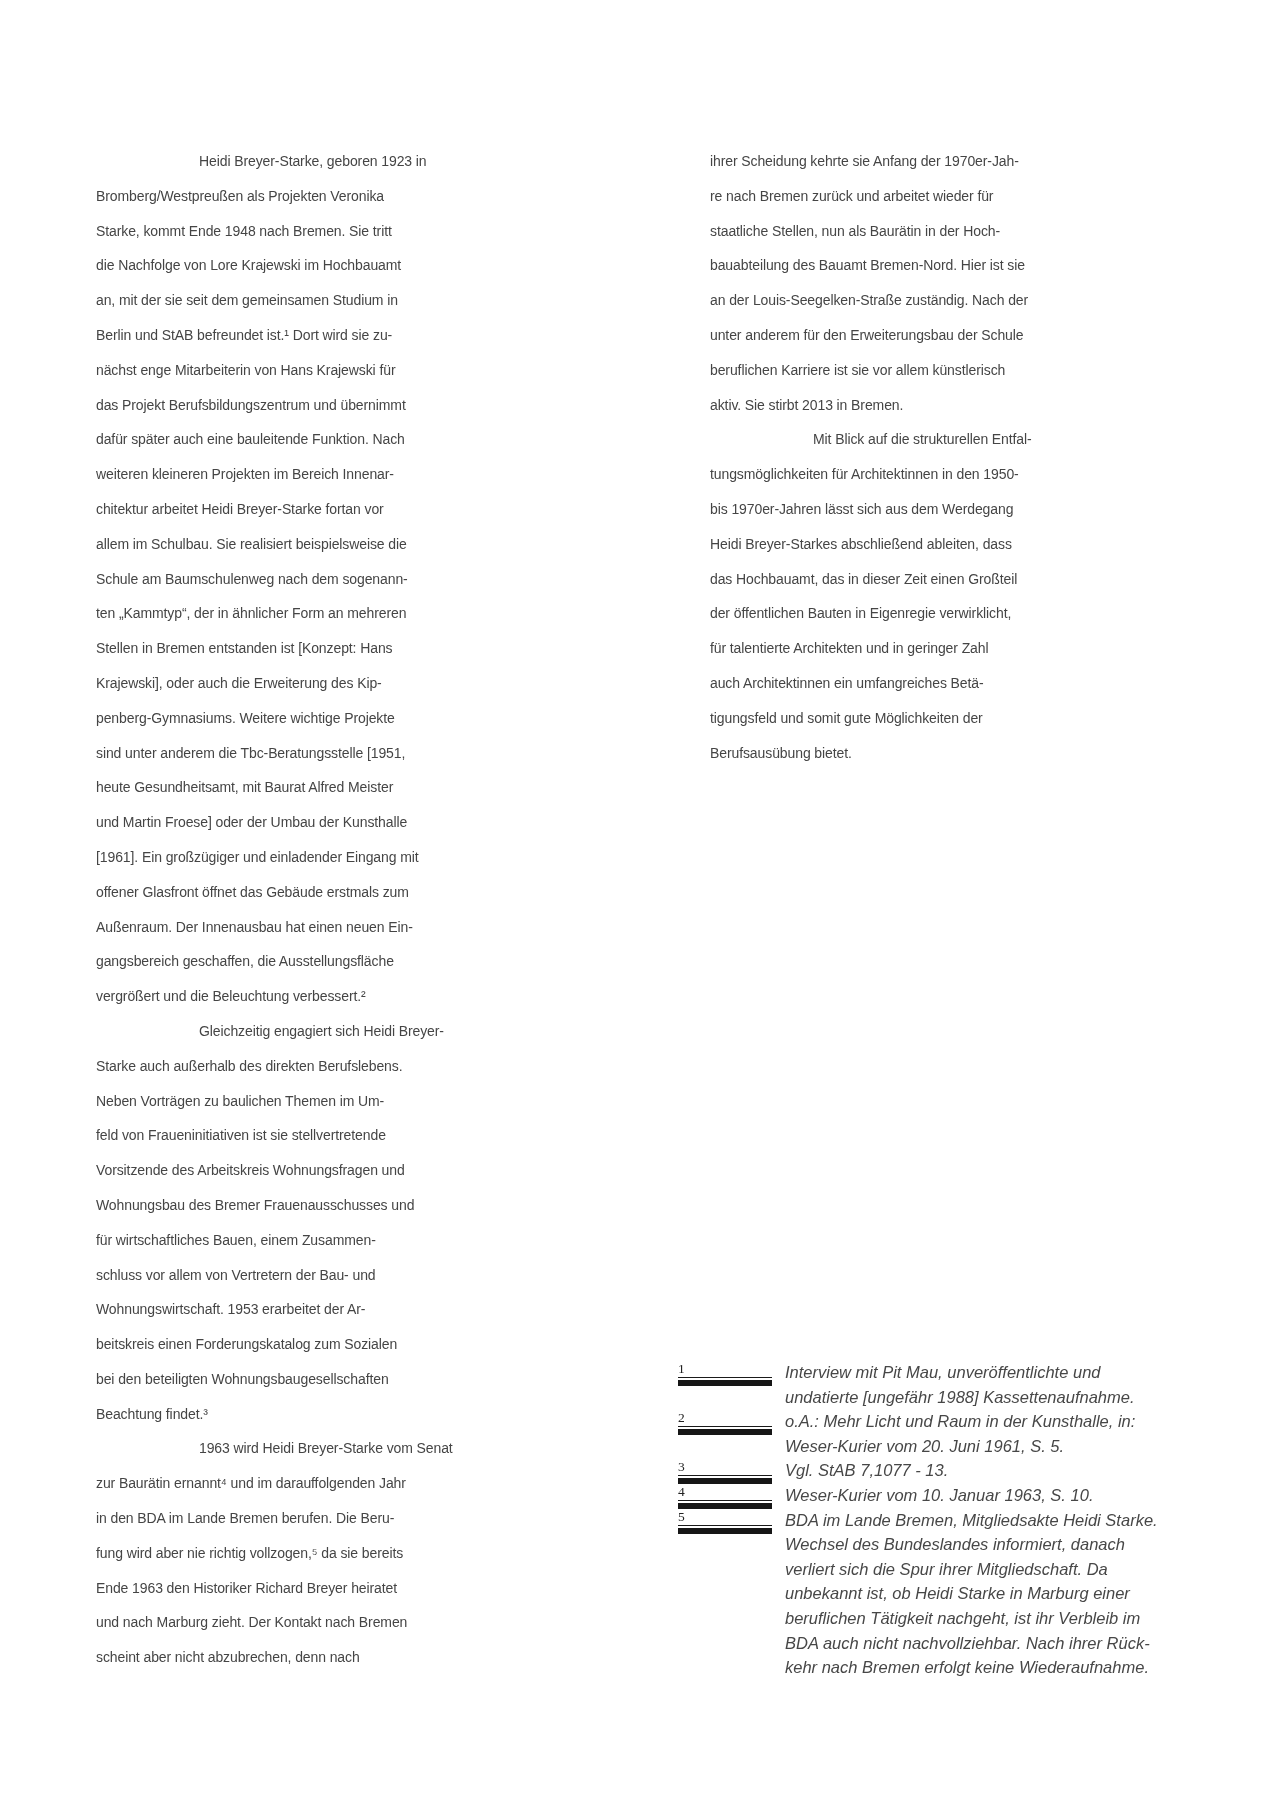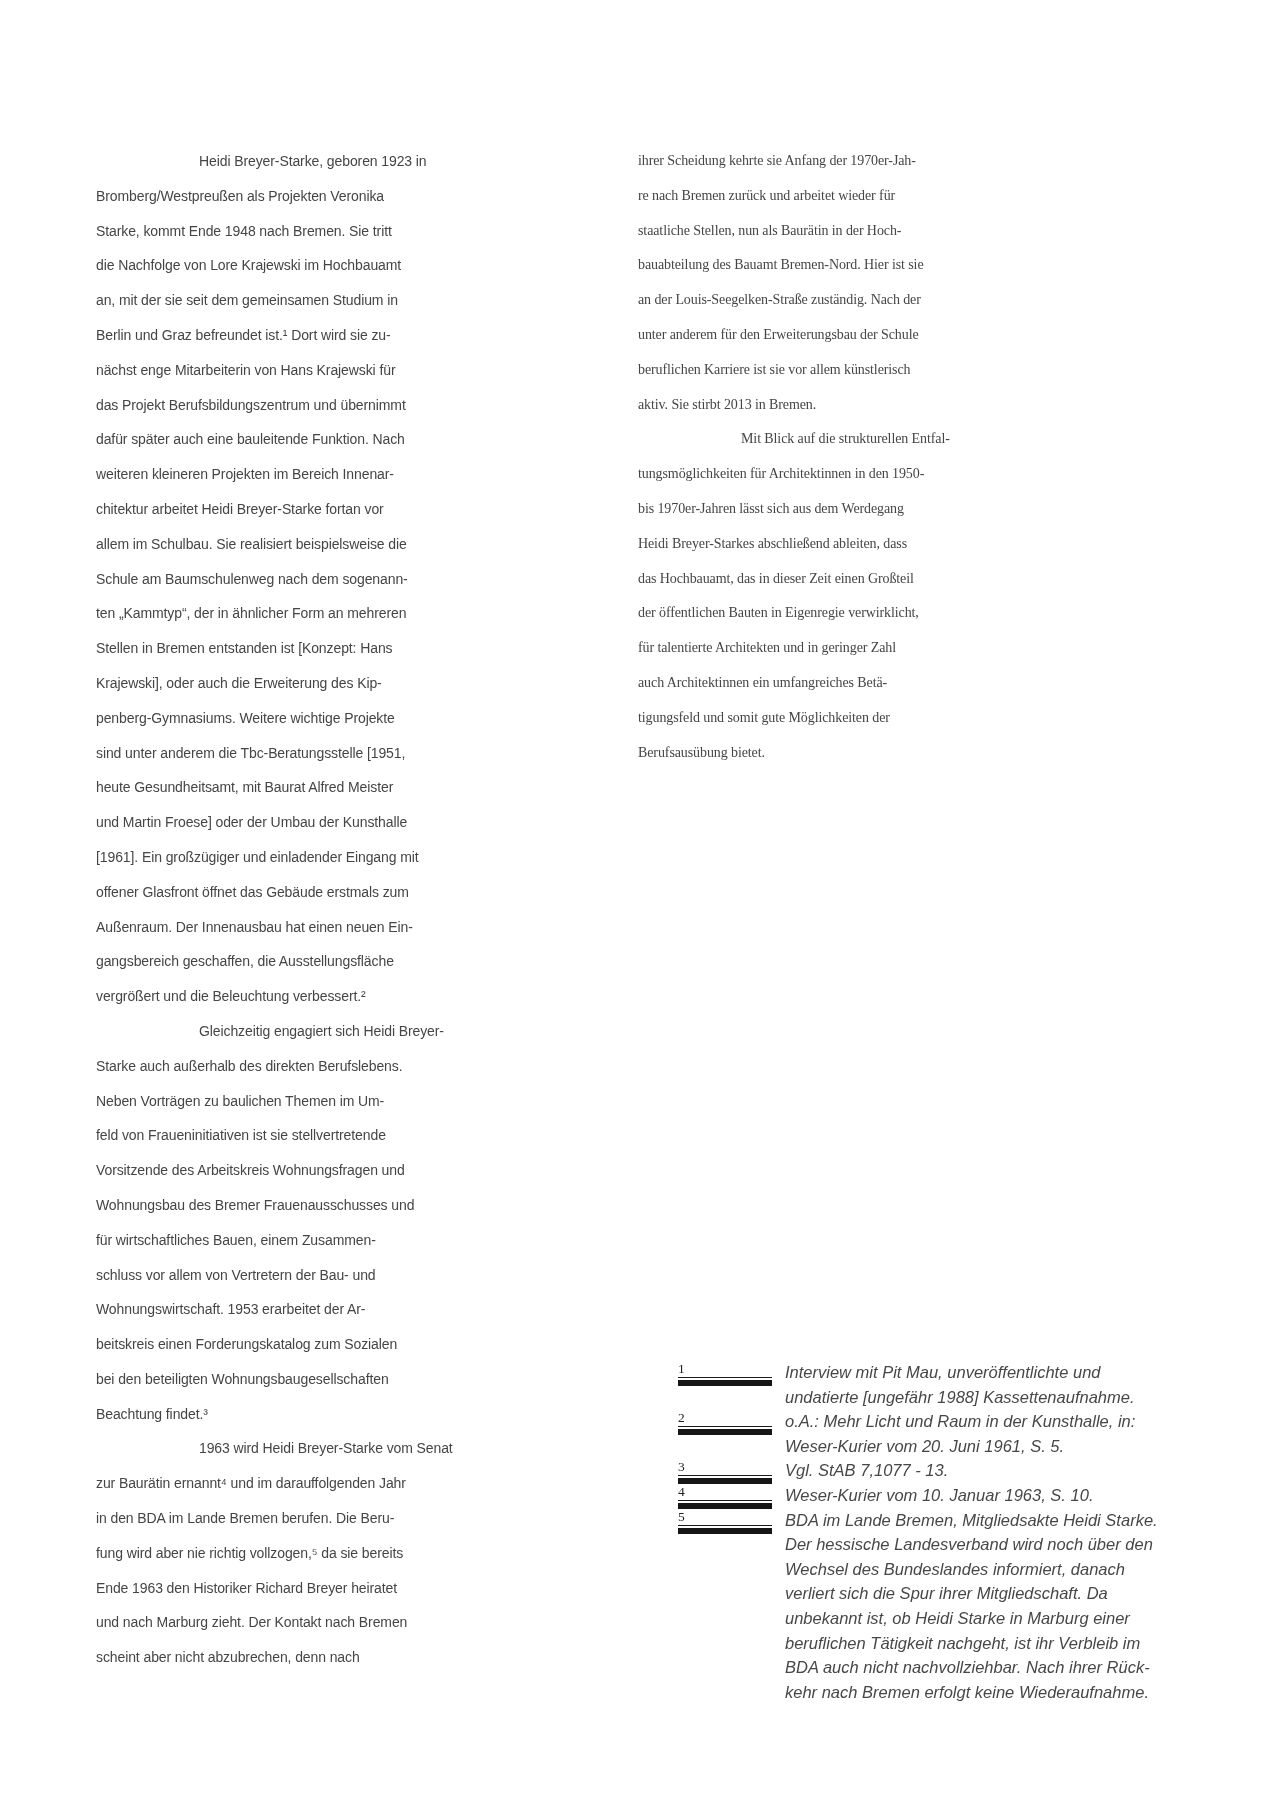--- a/index.html
+++ b/index.html
@@ -18,21 +18,21 @@
   .col {
     position: absolute;
     top: 144px;
     font-size: 14px;
     line-height: 34.8px;
     font-weight: 300;
     color: #454545;
     letter-spacing: -0.1px;
   }
   .col-left  { left: 96px;  width: 530px; }
-  .col-right { left: 638px; width: 545px; font-family: Liberation Serif, serif; }
+  .col-right { left: 710px; width: 545px; }
   .line { white-space: nowrap; }
   .line.indent { padding-left: 103px; }
 
   .footnotes {
     position: absolute;
     left: 678px;
     top: 1360px;
     width: 545px;
   }
   .footnote {
@@ -71,21 +71,21 @@
 <body>
 
 <main>
 
   <section class="col col-left">
       <div class="line indent">Heidi Breyer-Starke, geboren 1923 in</div>
       <div class="line">Bromberg/Westpreußen als Projekten Veronika</div>
       <div class="line">Starke, kommt Ende 1948 nach Bremen. Sie tritt</div>
       <div class="line">die Nachfolge von Lore Krajewski im Hochbauamt</div>
       <div class="line">an, mit der sie seit dem gemeinsamen Studium in</div>
-      <div class="line">Berlin und Graz befreundet ist.¹ Dort wird sie zu-</div>
+      <div class="line">Berlin und StAB befreundet ist.¹ Dort wird sie zu-</div>
       <div class="line">nächst enge Mitarbeiterin von Hans Krajewski für</div>
       <div class="line">das Projekt Berufsbildungszentrum und übernimmt</div>
       <div class="line">dafür später auch eine bauleitende Funktion. Nach</div>
       <div class="line">weiteren kleineren Projekten im Bereich Innenar-</div>
       <div class="line">chitektur arbeitet Heidi Breyer-Starke fortan vor</div>
       <div class="line">allem im Schulbau. Sie realisiert beispielsweise die</div>
       <div class="line">Schule am Baumschulenweg nach dem sogenann-</div>
       <div class="line">ten „Kammtyp“, der in ähnlicher Form an mehreren</div>
       <div class="line">Stellen in Bremen entstanden ist [Konzept: Hans</div>
       <div class="line">Krajewski], oder auch die Erweiterung des Kip-</div>
@@ -184,21 +184,20 @@
         </div>
     </div>
 
     <div class="footnote">
       <span class="fn-marker">
         <span class="fn-num">5</span>
         <span class="fn-bar"></span>
       </span>
       <div class="fn-text">
           <div class="line">BDA im Lande Bremen, Mitgliedsakte Heidi Starke.</div>
-          <div class="line">Der hessische Landesverband wird noch über den</div>
           <div class="line">Wechsel des Bundeslandes informiert, danach</div>
           <div class="line">verliert sich die Spur ihrer Mitgliedschaft. Da</div>
           <div class="line">unbekannt ist, ob Heidi Starke in Marburg einer</div>
           <div class="line">beruflichen Tätigkeit nachgeht, ist ihr Verbleib im</div>
           <div class="line">BDA auch nicht nachvollziehbar. Nach ihrer Rück-</div>
           <div class="line">kehr nach Bremen erfolgt keine Wiederaufnahme.</div>
         </div>
     </div>
 
   </aside>

